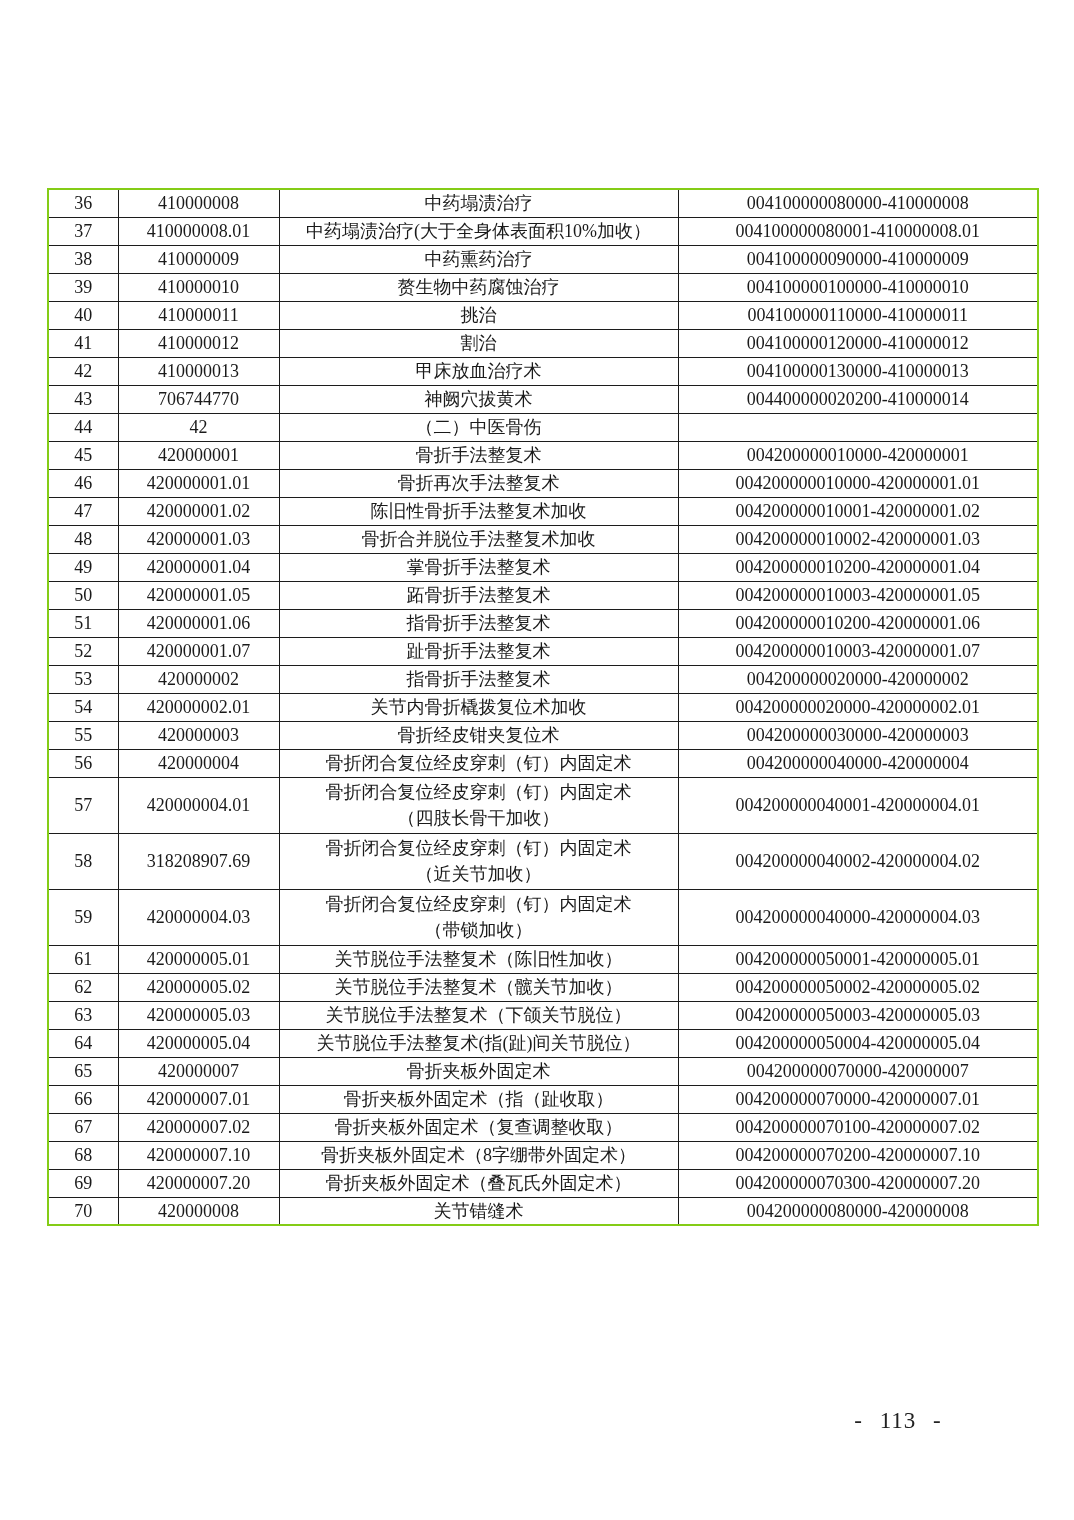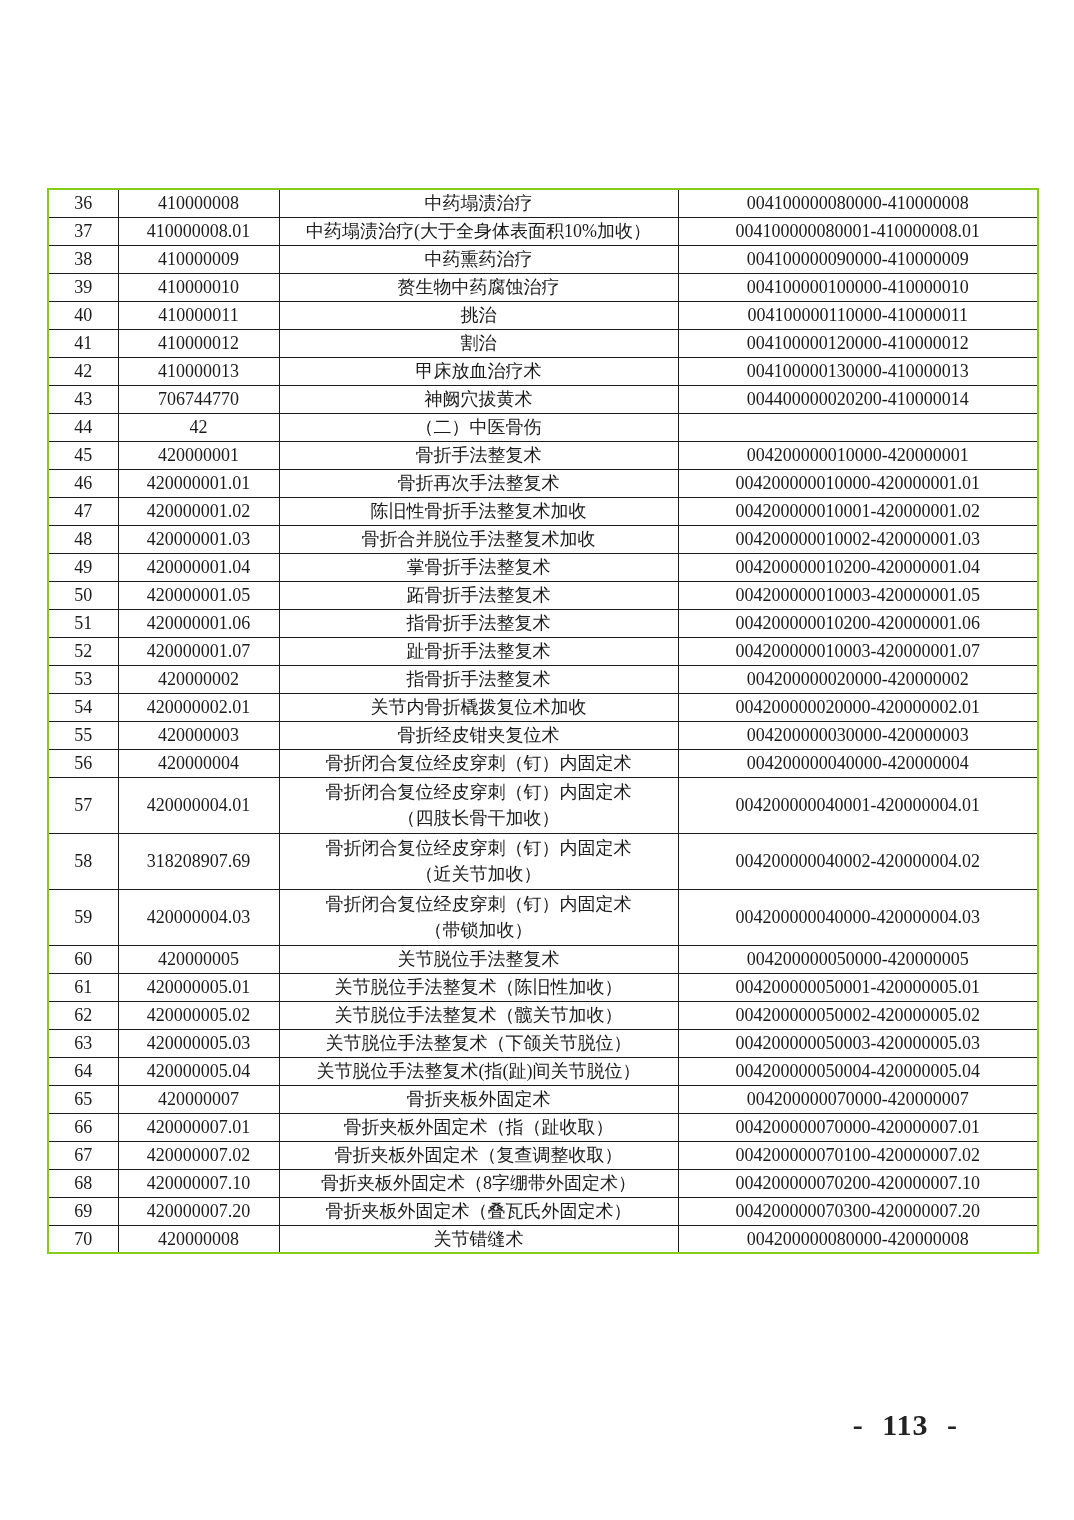--- a/index.html
+++ b/index.html
@@ -47,26 +47,25 @@
   }
   .col-index   { width: 70px;  }
   .col-code    { width: 161px; }
   .col-name    { width: 399px; }
   .col-fullcode{ width: 360px; }
   .page-number {
     position: absolute;
     top: 1408px;
     left: 838px;
     width: 120px;
-    text-align: right;
-    font-size: 30px;
+    text-align: center;
+    font-size: 23px;
     letter-spacing: 1px;
     word-spacing: 10px;
     color: #222222;
-    font-weight: bold;
   }
 </style>
 </head>
 <body>
 
 <div class="page">
 
   <table class="proc-table">
     <colgroup>
       <col class="col-index">
@@ -216,26 +215,20 @@
           <td>004200000040002-420000004.02</td>
         </tr>
         <tr class="tall">
           <td>59</td>
           <td>420000004.03</td>
           <td>骨折闭合复位经皮穿刺（钉）内固定术
 （带锁加收）</td>
           <td>004200000040000-420000004.03</td>
         </tr>
         <tr>
-          <td>60</td>
-          <td>420000005</td>
-          <td>关节脱位手法整复术</td>
-          <td>004200000050000-420000005</td>
-        </tr>
-        <tr>
           <td>61</td>
           <td>420000005.01</td>
           <td>关节脱位手法整复术（陈旧性加收）</td>
           <td>004200000050001-420000005.01</td>
         </tr>
         <tr>
           <td>62</td>
           <td>420000005.02</td>
           <td>关节脱位手法整复术（髋关节加收）</td>
           <td>004200000050002-420000005.02</td>

